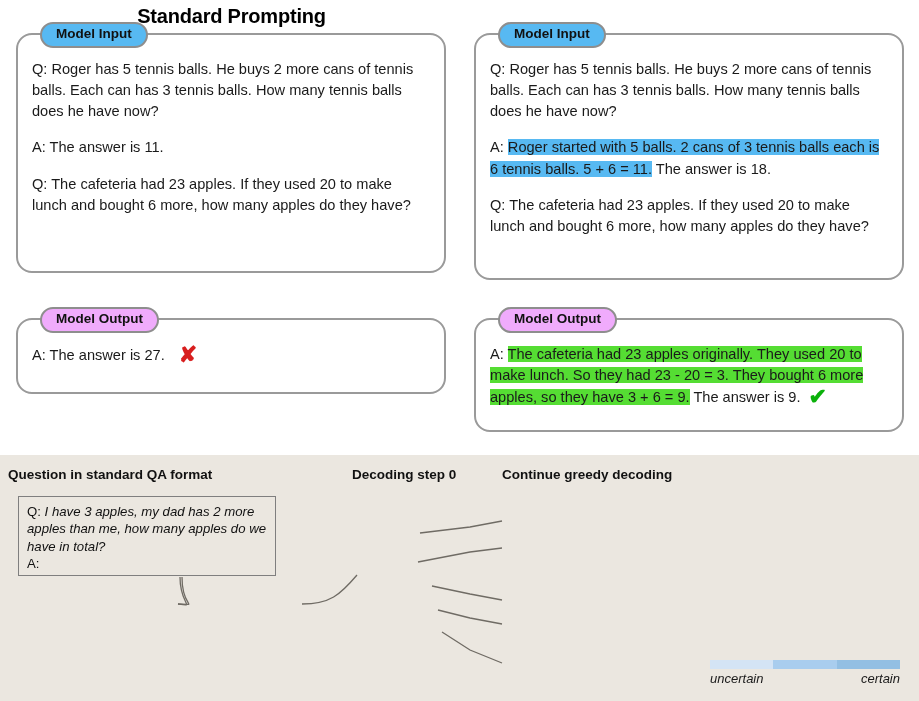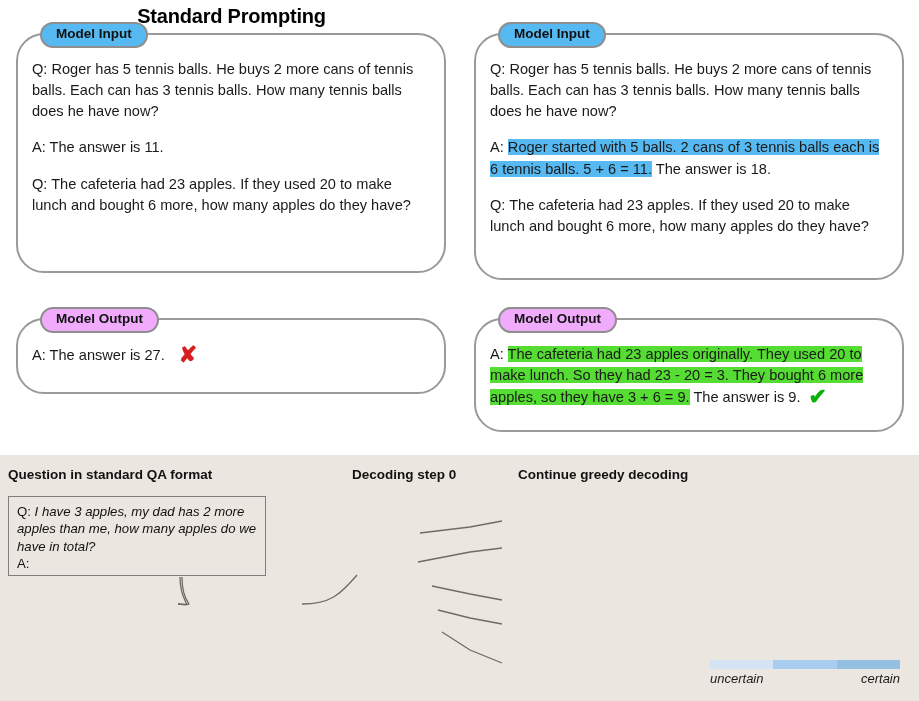--- a/index.html
+++ b/index.html
@@ -42,21 +42,21 @@
     height: 26px;
     line-height: 26px;
   }
 
   
   .card {
     position: absolute;
     left: 12px;
     width: 430px;
     border: 2px solid #9a9a9a;
-    border-radius: 28px;
+    border-radius: 16px;
     background: #ffffff;
     box-sizing: border-box;
   }
   .card-body {
     padding: 24px 14px 12px 14px;
     font-size: 14.6px;
     line-height: 1.45;
     color: #1a1a1a;
   }
   .badge {
@@ -107,25 +107,25 @@
   }
   .sec-heading {
     position: absolute;
     font-size: 13.5px;
     font-weight: bold;
     color: #111;
     white-space: nowrap;
   }
   #h-question { left: 8px;   top: 12px; }
   #h-decoding { left: 352px; top: 12px; }
-  #h-continue { left: 502px; top: 12px; margin-left: 16px; }
+  #h-continue { left: 502px; top: 12px; }
 
   #qa-box {
     position: absolute;
-    left: 8px; top: 41px;
+    left: 18px; top: 41px;
     width: 258px; height: 80px;
     border: 1.5px solid #7f7f7f;
     background: #ebe7e0;
     box-sizing: border-box;
     padding: 6px 8px;
     font-size: 13.2px;
     line-height: 1.31;
   }
   #qa-box .it { font-style: italic; }
 

